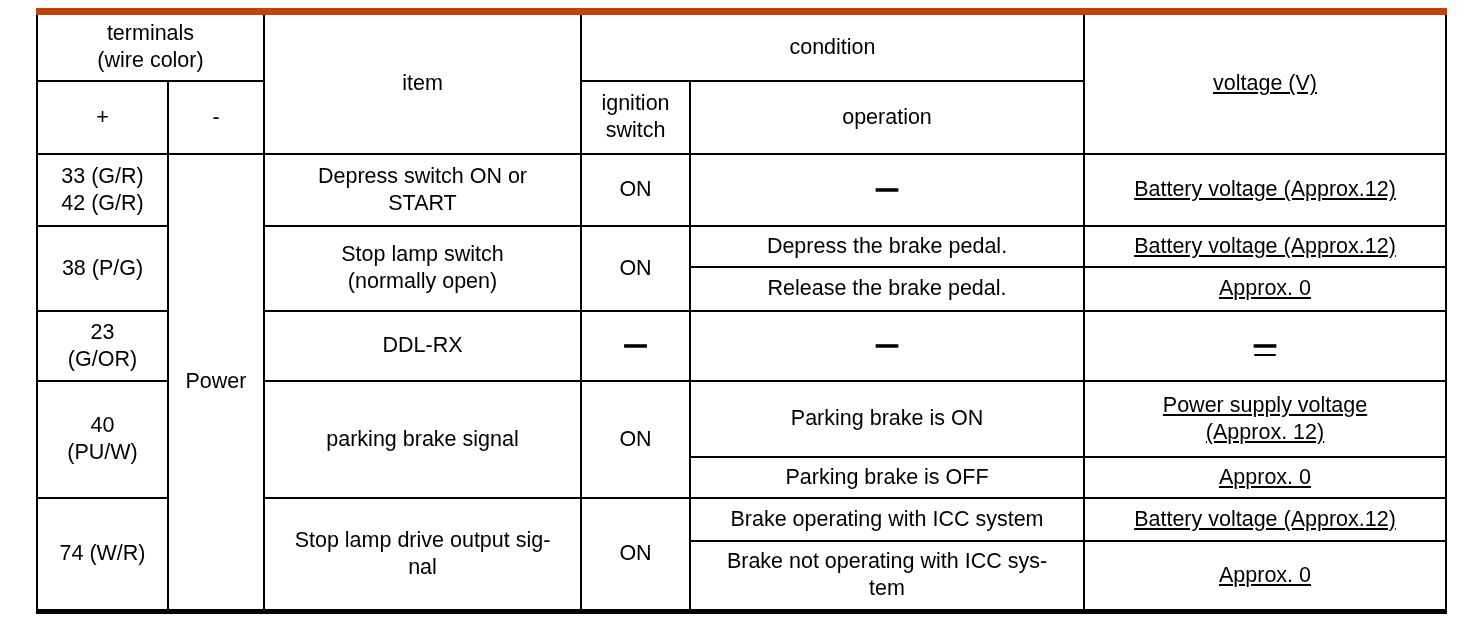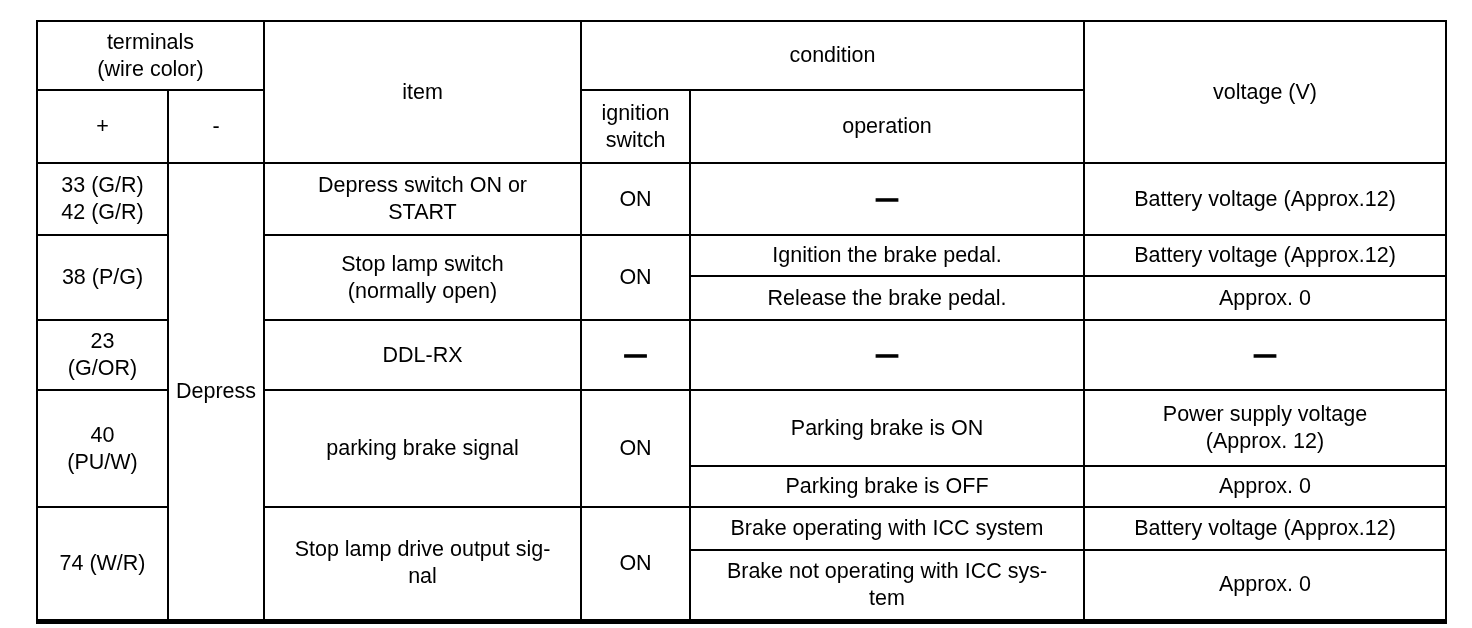--- a/index.html
+++ b/index.html
@@ -5,39 +5,39 @@
   * { margin: 0; padding: 0; box-sizing: border-box; }
   html, body {
     width: 1472px; height: 628px;
     background: #ffffff;
     font-family: "Liberation Sans", sans-serif;
     color: #000000;
     overflow: hidden;
   }
   table.spec {
     position: absolute;
-    left: 36px; top: 20px;
+    left: 36px; top: 8px;
     border-collapse: collapse;
     table-layout: fixed;
-    border-top: 2px solid #c2410c;
+    border-top: 7px solid #c2410c;
     border-bottom: 5px solid #000;
   }
   table.spec td {
     border: 2px solid #000;
     text-align: center;
     vertical-align: middle;
     font-size: 21.5px;
     line-height: 27px;
     white-space: pre-line;
     padding: 2px 6px;
     overflow: hidden;
   }
   
   td.cl { border-left: 0 none; }
-  td.cr { border-right: 0 none; }
+  td.cr { border-right: 0 none; text-decoration: underline; }
   
   td.dash {
     font-weight: bold;
     -webkit-text-stroke: 1.3px #000;
   }
   
   td.valign-high {
     vertical-align: top;
     padding-top: 7px;
   }
@@ -77,34 +77,34 @@
       <td class="cl">+</td>
       <td>-</td>
       <td>ignition
 switch</td>
       <td>operation</td>
     </tr>
 
     <tr class="h72">
       <td class="cl">33 (G/R)
 42 (G/R)</td>
-      <td rowspan="8">Depress</td>
+      <td rowspan="8">Power</td>
       <td>Depress switch ON or
 START</td>
       <td>ON</td>
       <td class="dash">—</td>
       <td class="cr">Battery voltage (Approx.12)</td>
     </tr>
 
     <tr class="h41">
       <td rowspan="2" class="cl">38 (P/G)</td>
       <td rowspan="2">Stop lamp switch
 (normally open)</td>
       <td rowspan="2" class="valign-high">ON</td>
-      <td>Ignition the brake pedal.</td>
+      <td>Depress the brake pedal.</td>
       <td class="cr">Battery voltage (Approx.12)</td>
     </tr>
     <tr class="h44">
       <td>Release the brake pedal.</td>
       <td class="cr">Approx. 0</td>
     </tr>
 
     <tr class="h70">
       <td class="cl">23
 (G/OR)</td>

